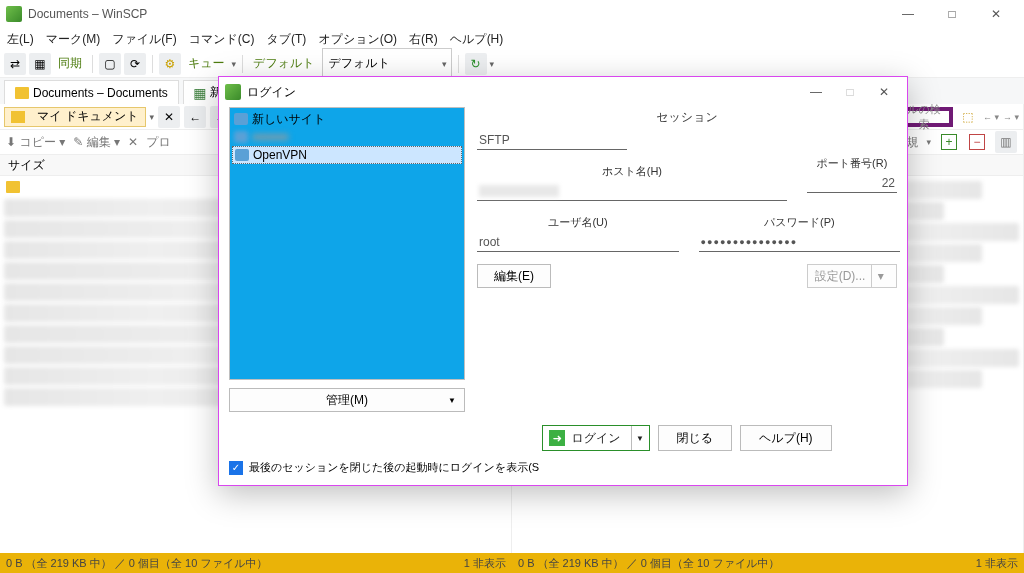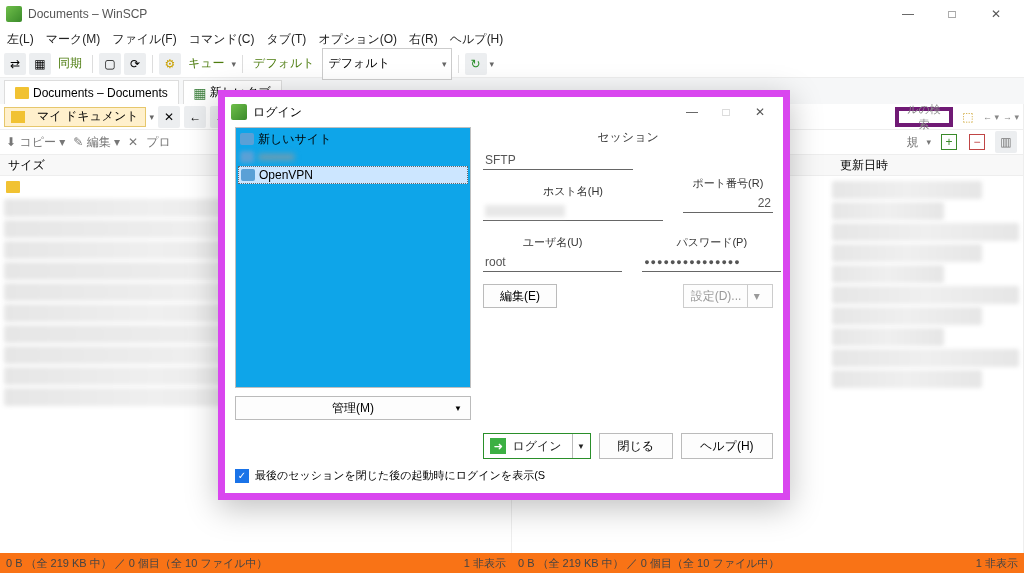--- a/index.html
+++ b/index.html
@@ -143,35 +143,35 @@
   .blur-row.med { width: 80%; }
   .folder-row {
     height: 18px; display: flex; align-items: center;
     gap: 4px; padding: 0 2px;
   }
   .folder-row .fic { width: 14px; height: 12px; background:#f1c232;border-radius:1px;}
   .statusbar {
     position: absolute;
     bottom: 0; left: 0; right: 0;
     height: 20px;
-    background: #f97316;
+    background: #eab308;
     display: flex;
     font-size: 11px;
     color: #444;
   }
   .statusbar .sb { width: 50%; display:flex; align-items:center; padding: 0 6px;}
   .statusbar .sb .r { margin-left: auto;}
 
   
   .dialog {
     position: absolute;
-    left: 218px; top: 90px;
-    width: 572px; height: 410px;
+    left: 218px; top: 76px;
+    width: 690px; height: 410px;
     background: #fff;
-    border: 7px solid #d946ef;
+    border: 1px solid #d946ef;
     box-shadow: 0 8px 30px rgba(0,0,0,0.25);
     display: flex;
     flex-direction: column;
   }
   .dlg-title {
     height: 30px;
     display: flex; align-items: center;
     padding: 0 6px;
   }
   .dlg-title .ic {

